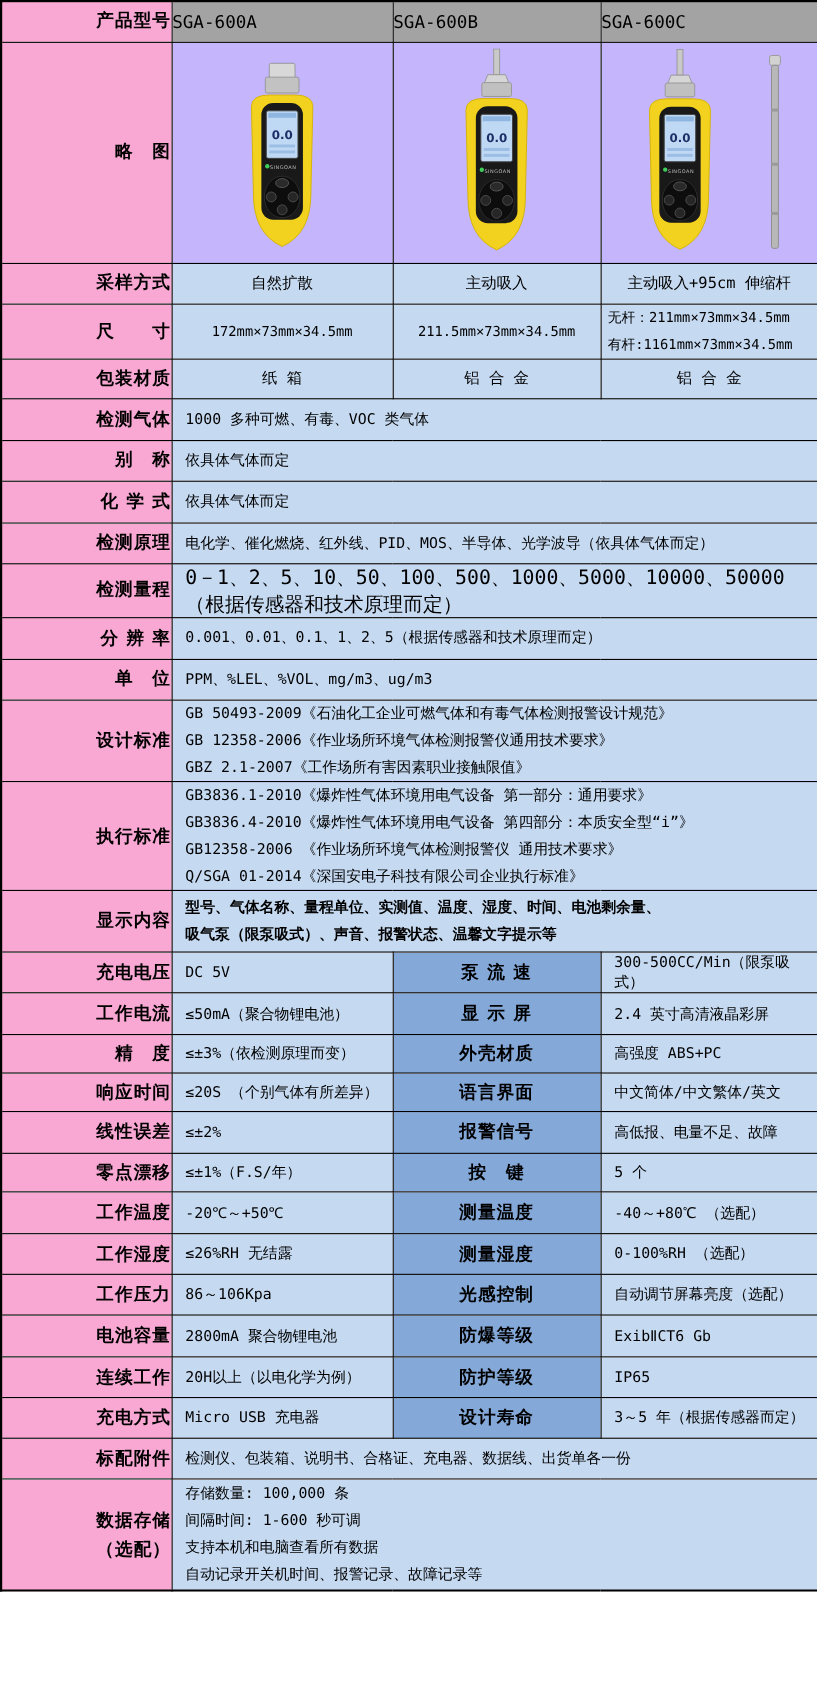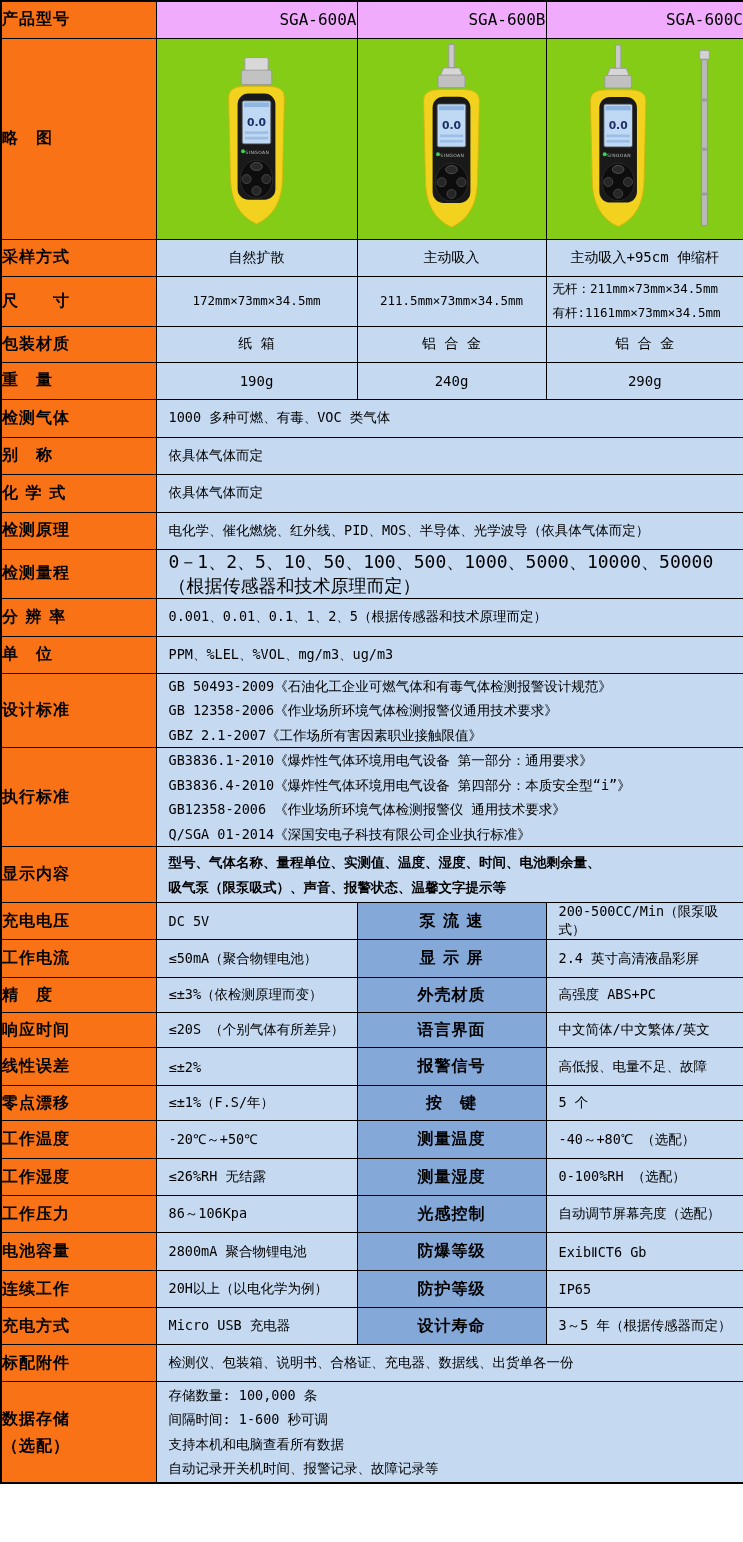--- a/index.html
+++ b/index.html
@@ -1,27 +1,27 @@
 <!DOCTYPE html>
 <html><head>
 <meta charset="utf-8">
 <style>
   html,body{margin:0;padding:0;background:#fff;}
   body{width:743px;font-family:"DejaVu Sans","Liberation Sans",sans-serif;color:#000;}
   table.spec{width:743px;border-collapse:collapse;table-layout:fixed;border:2px solid #000;}
   td{border:1.5px solid #000;overflow:hidden;vertical-align:middle;box-sizing:border-box;padding:0;}
   
-  td.lab{background:#f97316;font-weight:bold;font-size:16px;text-align:left;letter-spacing:1px;}
+  td.lab{background:#f9a8d4;font-weight:bold;font-size:16px;text-align:right;letter-spacing:1px;}
   td.lab2{background:#84A9D9;font-weight:bold;font-size:16px;text-align:center;letter-spacing:1px;}
   
   td.val{background:#C5D9F1;font-family:"DejaVu Sans Mono","Liberation Mono",monospace;font-size:14px;}
   td.vc{text-align:center;}
   td.vl{text-align:left;padding-left:12px;font-size:13.5px;}
-  td.hd{background:#f0abfc;text-align:right;font-family:"DejaVu Sans Mono","Liberation Mono",monospace;font-size:16px;}
-  td.img{background:#84cc16;text-align:left;vertical-align:middle;}
+  td.hd{background:#a3a3a3;text-align:left;font-family:"DejaVu Sans Mono","Liberation Mono",monospace;font-size:16px;}
+  td.img{background:#c4b5fd;text-align:left;vertical-align:middle;}
   .pre{white-space:pre-line;line-height:24.5px;}
   .pre2{white-space:pre-line;line-height:25px;font-weight:bold;}
   td.lab .pre{line-height:27px;letter-spacing:1px;}
   .dimcell{font-size:12.5px !important;line-height:24px;}
   .imgbox{display:flex;align-items:center;justify-content:center;height:100%;}
 </style>
 </head>
 <body>
 
 <table class="spec">
@@ -133,26 +133,20 @@
     <td class="val vc dimcell">211.5mm×73mm×34.5mm</td>
     <td class="val vl pre dimcell" style="padding-left:6px">无杆：211mm×73mm×34.5mm
 有杆:1161mm×73mm×34.5mm</td>
   </tr>
   <tr style="height:36px">
     <td class="lab">包装材质</td>
     <td class="val vc">纸 箱</td>
     <td class="val vc">铝 合 金</td>
     <td class="val vc">铝 合 金</td>
   </tr>
-  <tr style="height:37px">
-    <td class="lab">重　量</td>
-    <td class="val vc">190g</td>
-    <td class="val vc">240g</td>
-    <td class="val vc">290g</td>
-  </tr>
 
   <tr style="height:38px">
     <td class="lab">检测气体</td>
     <td class="val vl" colspan="3">1000 多种可燃、有毒、VOC 类气体</td>
   </tr>
   <tr style="height:37px">
     <td class="lab">别　称</td>
     <td class="val vl" colspan="3">依具体气体而定</td>
   </tr>
   <tr style="height:38px">
@@ -191,21 +185,21 @@
   <tr style="height:56px">
     <td class="lab">显示内容</td>
     <td class="val vl pre2" colspan="3">型号、气体名称、量程单位、实测值、温度、湿度、时间、电池剩余量、
 吸气泵（限泵吸式）、声音、报警状态、温馨文字提示等</td>
   </tr>
 
   <tr style="height:37px">
     <td class="lab">充电电压</td>
     <td class="val vl">DC 5V</td>
     <td class="lab2">泵 流 速</td>
-    <td class="val vl">200-500CC/Min（限泵吸式）</td>
+    <td class="val vl">300-500CC/Min（限泵吸式）</td>
   </tr>
   <tr style="height:38px">
     <td class="lab">工作电流</td>
     <td class="val vl">≤50mA（聚合物锂电池）</td>
     <td class="lab2">显 示 屏</td>
     <td class="val vl">2.4 英寸高清液晶彩屏</td>
   </tr>
   <tr style="height:35px">
     <td class="lab">精　度</td>
     <td class="val vl">≤±3%（依检测原理而变）</td>

